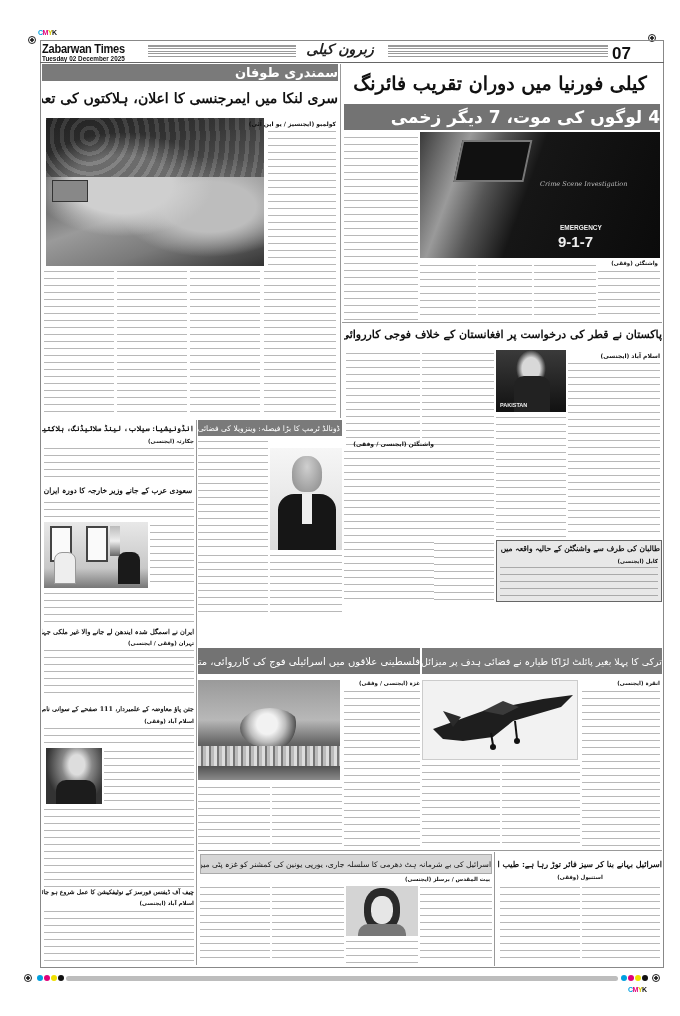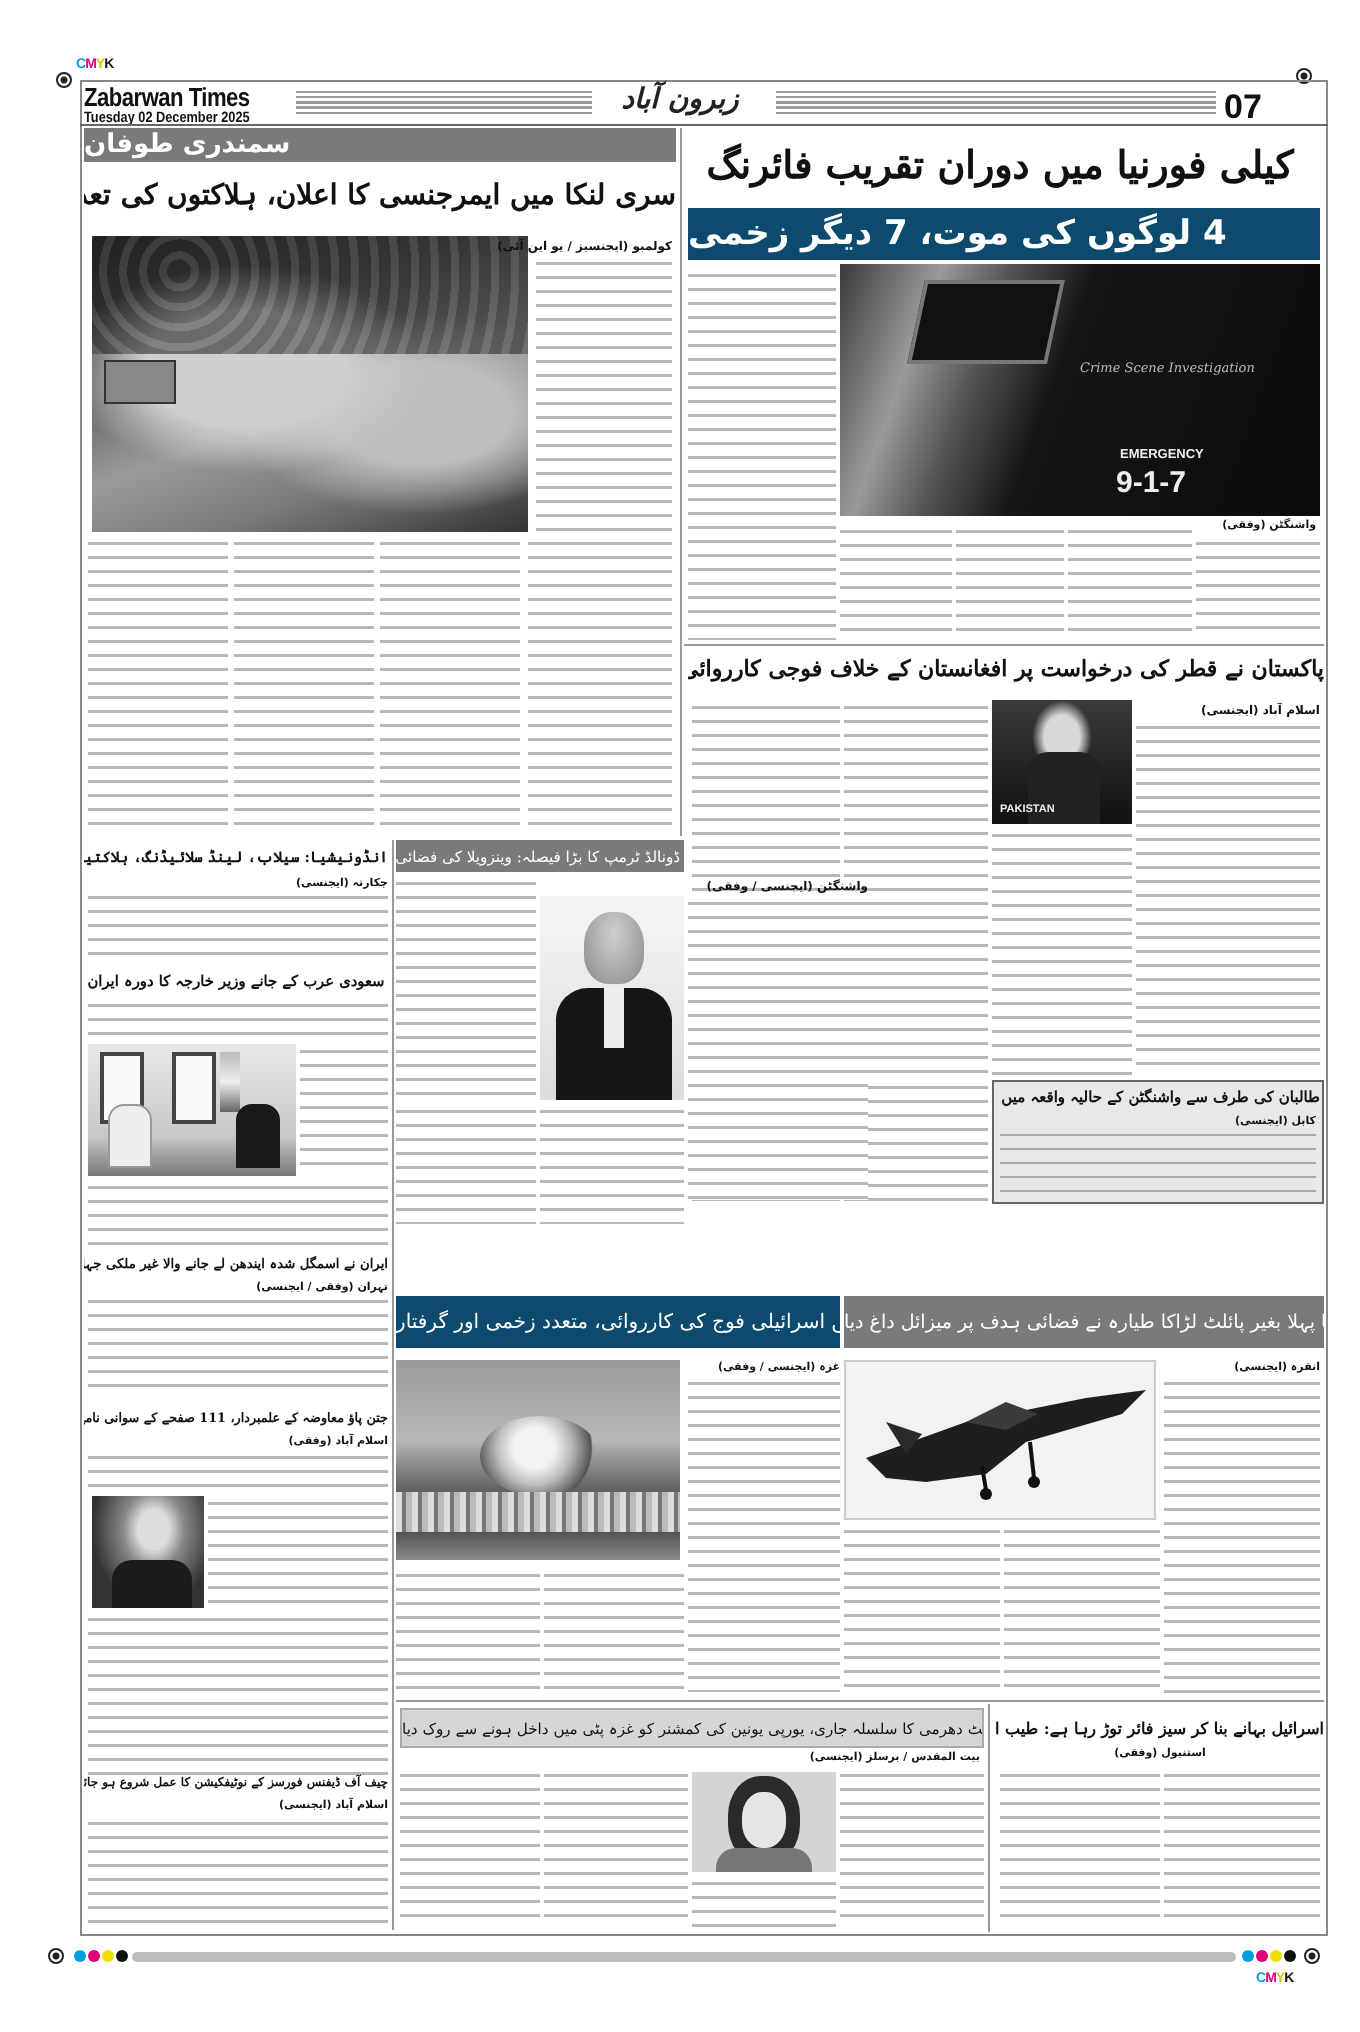--- a/index.html
+++ b/index.html
@@ -8,23 +8,23 @@
   .abs{position:absolute}
   .reg{position:absolute;width:8px;height:8px;border-radius:50%;border:1px solid #222;background:radial-gradient(circle,#222 0 1.5px,#fff 2px)}
   .cmyk{position:absolute;font:bold 7px "Liberation Sans",sans-serif;letter-spacing:-0.5px}
   .cmyk .c{color:#00a0e0}.cmyk .m{color:#e0007a}.cmyk .y{color:#d8c800}.cmyk .k{color:#111}
   .page{position:absolute;left:40px;top:40px;width:624px;height:928px;border:1px solid #888}
   .mast-en{position:absolute;left:42px;top:41px;font:bold 13px "Liberation Sans",sans-serif;letter-spacing:-0.3px;transform:scaleX(0.85);transform-origin:left}
   .mast-date{position:absolute;left:42px;top:54px;font:bold 7.5px "Liberation Sans",sans-serif;transform:scaleX(0.85);transform-origin:left}
   .rules{position:absolute;height:14px;background:repeating-linear-gradient(#fff 0 1.4px,#9a9a9a 1.4px 2.6px)}
   .mast-ur{position:absolute;font:bold 14px "DejaVu Serif",serif;direction:rtl;font-style:italic;color:#222}
   .pageno{position:absolute;left:612px;top:44px;font:bold 17px "Liberation Sans",sans-serif}
-  .band{position:absolute;display:flex;align-items:center;justify-content:flex-end;direction:rtl;overflow:hidden;white-space:nowrap}
+  .band{position:absolute;display:flex;align-items:center;justify-content:flex-start;direction:rtl;overflow:hidden;white-space:nowrap}
   .grey{background:#7a7a7a;color:#fff}
-  .black{background:#0c4a6e;color:#fff}
+  .black{background:#737373;color:#fff}
   .lgrey{background:#d6d6d6;color:#111;border:1px solid #aaa}
   .hl{position:absolute;direction:rtl;text-align:center;white-space:nowrap;overflow:hidden;font-family:"DejaVu Serif",serif;font-weight:bold;color:#111}
   .txt{position:absolute;overflow:hidden;background:repeating-linear-gradient(#fff 0 3px,#b8b8b8 3px 4.3px,#fff 4.3px 7px)}
   .photo{position:absolute;overflow:hidden}
   .vr{position:absolute;width:1px;background:#999}
   .hr{position:absolute;height:1px;background:#999}
   .box{position:absolute;border:1px solid #666}
   .byl{position:absolute;direction:rtl;font:bold 6px "DejaVu Sans",sans-serif;white-space:nowrap}
   .pcap{position:absolute;font:bold 6px "Liberation Sans",sans-serif;color:#eee}
   .bottombar{position:absolute;left:59px;top:976px;width:564px;height:5px;border-radius:3px;background:#bdbdbd}
@@ -37,21 +37,21 @@
 <div class="cmyk" style="left:38px;top:29px">
   <span class="c">C</span><span class="m">M</span><span class="y">Y</span><span class="k">K</span>
 </div>
 <div class="reg" style="left:648px;top:34px"></div>
 
 <div class="page"></div>
 
 <div class="mast-en">Zabarwan Times</div>
 <div class="mast-date">Tuesday 02 December 2025</div>
 <div class="rules" style="left:148px;top:44px;width:148px"></div>
-<div class="mast-ur" style="left:300px;top:41px;width:80px;text-align:center">زبرون آباد</div>
+<div class="mast-ur" style="left:300px;top:41px;width:80px;text-align:center">زبرون کیلی</div>
 <div class="rules" style="left:388px;top:44px;width:220px"></div>
 <div class="pageno">07</div>
 <div class="hr" style="left:40px;top:62px;width:624px;background:#666"></div>
 
 <div class="band grey" style="left:42px;top:64px;width:296px;height:17px;font:bold 13px 'DejaVu Sans',sans-serif">
   <span>سمندری طوفان</span>
 </div>
 <div class="hl" style="left:42px;top:84px;width:296px;font-size:14px;line-height:28px">سری لنکا میں ایمرجنسی کا اعلان، ہلاکتوں کی تعداد 153 تک پہنچ گئی</div>
 <div class="photo" style="left:46px;top:118px;width:218px;height:148px;background:radial-gradient(ellipse at 35% 45%,#cfcfcf 0 25%,transparent 45%),radial-gradient(ellipse at 75% 60%,#bdbdbd 0 20%,transparent 40%),linear-gradient(160deg,#2a2a2a 0%,#555 30%,#9a9a9a 55%,#7a7a7a 75%,#333 100%)">
   <div class="abs" style="left:0;top:0;width:100%;height:40%;background:repeating-radial-gradient(circle at 20% 30%,#1a1a1a 0 6px,#444 6px 10px);opacity:.55"></div>

